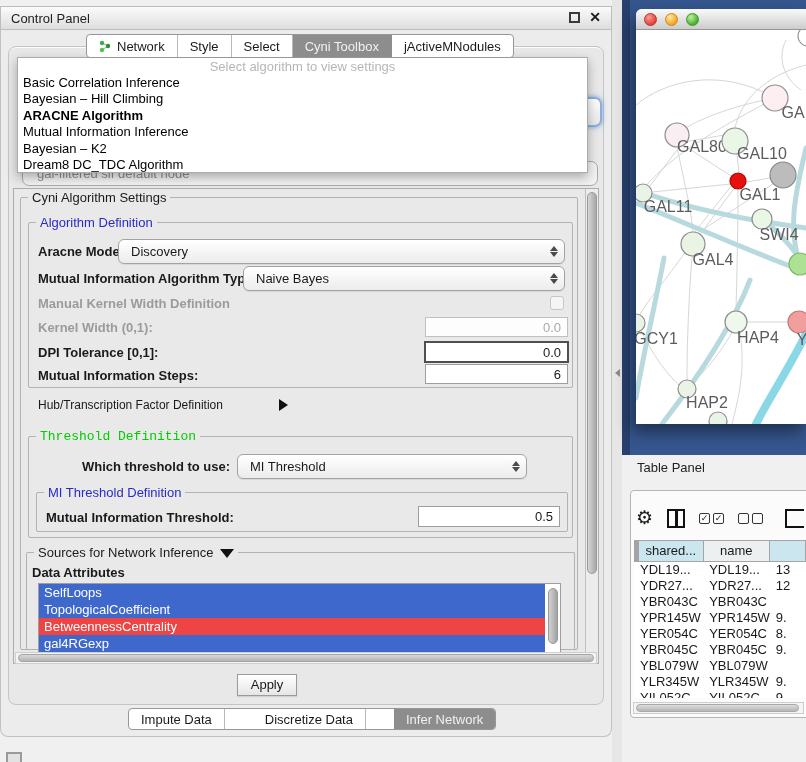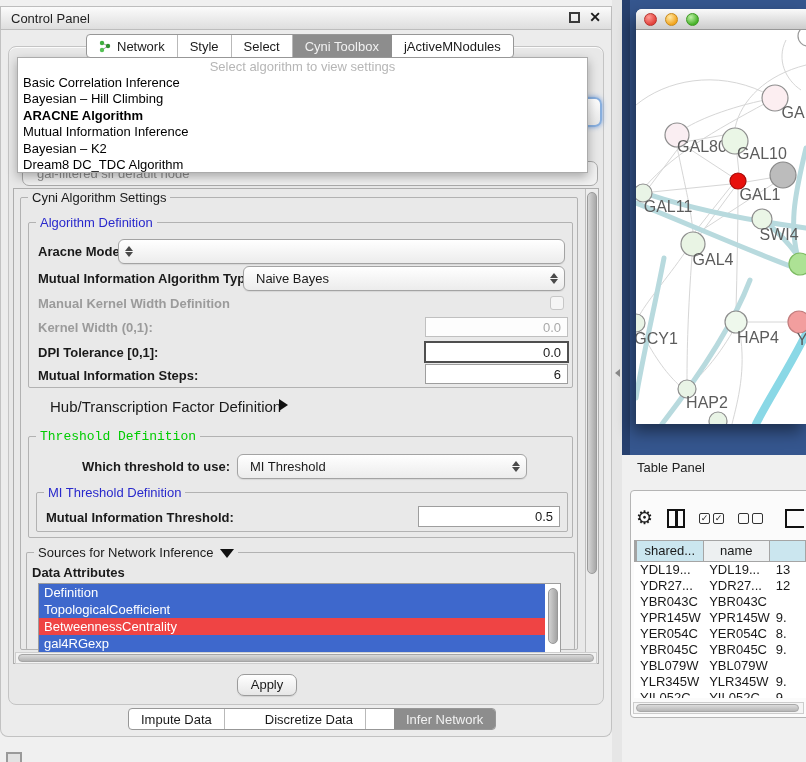--- a/index.html
+++ b/index.html
@@ -89,21 +89,21 @@
   .disclosure-down { width:0; height:0; border-left:7px solid transparent; border-right:7px solid transparent;
     border-top:9px solid #111; display:inline-block; margin-left:6px; vertical-align:-1px; }
   
   .attr-list { position:absolute; left:38px; top:583px; width:523px; height:70px;
     background:#fff; border:1px solid #9d9d9d; overflow:hidden; }
   .attr-item { height:17px; line-height:17px; padding-left:5px; width:506px; color:#fff; }
   .attr-vscroll { position:absolute; right:2px; top:4px; width:10px; height:56px;
     border-radius:6px; background:linear-gradient(90deg,#d2d2d2,#a3a3a3); border:1px solid #989898; }
   
   .apply-btn { position:absolute; left:237px; top:674px; width:60px; height:22px;
-    border:1px solid #9b9b9b; border-radius:7px; background:linear-gradient(#ffffff,#e6e6e6);
+    border:1px solid #9b9b9b; border-radius:0; background:linear-gradient(#ffffff,#e6e6e6);
     text-align:center; line-height:20px; box-shadow:0 1px 1px rgba(0,0,0,.1); }
   .bl-icon { position:absolute; left:6px; top:752px; width:16px; height:12px;
     border:2px solid #9a9a9a; background:#e2e2e2; }
   
   .gutter { position:absolute; left:612px; top:0; width:10px; height:762px; background:#e6e6e6; }
   .gutter-arrow { position:absolute; left:615px; top:369px; width:0; height:0;
     border-top:4px solid transparent; border-bottom:4px solid transparent; border-right:5px solid #8a8a8a; }
   
   .desktop { position:absolute; left:622px; top:0; width:184px; height:455px; background:#35568e; }
   .desktop .edge { position:absolute; left:0; top:0; width:8px; height:455px; background:#27406e; }
@@ -127,21 +127,21 @@
   .cols-icon { width:19px; height:19px; border:2.5px solid #111; position:relative; }
   .cols-icon::after { content:""; position:absolute; left:50%; top:0; width:2.5px; height:100%; background:#111; margin-left:-1px; }
   .pair { display:flex; gap:3px; }
   .mini-box { width:11px; height:11px; border:1.5px solid #333; font-size:9px; line-height:9px;
     text-align:center; color:#222; border-radius:2px; }
   .partial-icon { width:20px; height:19px; border:2.5px solid #111; border-right:none; margin-left:8px; }
   .tp-table { position:absolute; left:634px; top:540px; width:172px; }
   .tp-hrow { display:flex; height:22px; }
   .tp-hcell { border:1px solid #a5a5a5; border-left:none; text-align:center; line-height:20px;
     overflow:hidden; white-space:nowrap; }
-  .tp-hcell:first-child { border-left:3px solid #a3a3a3; }
+  .tp-hcell:first-child { border-left:5px solid #a3a3a3; }
   .tp-row { display:flex; height:16px; background:#fff; }
   .tp-cell { overflow:hidden; white-space:nowrap; padding-left:6px; line-height:16px; }
   .tp-hscroll { position:absolute; left:633px; top:702px; width:171px; height:12px;
     background:#f5f5f5; border:1px solid #cdcdcd; }
   .tp-hscroll .thumb { position:absolute; left:2px; top:1px; right:4px; height:8px;
     border-radius:5px; background:linear-gradient(#dcdcdc,#b7b7b7); border:1px solid #a8a8a8; }
   svg text { font-family:"Liberation Sans", sans-serif; }
 </style>
 </head>
 <body>
@@ -202,20 +202,21 @@
 <div class="group" style="left:20px; top:197px; width:558px; height:453px;">
   <span class="group-label">Cyni Algorithm Settings</span>
 </div>
 
 <div class="group" style="left:28px; top:222px; width:545px; height:166px;">
   <span class="group-label" style="color:var(--grp-blue);">Algorithm Definition</span>
 </div>
 
 <span class="lbl" style="left:38px; top:244px;">Aracne Mode:</span>
 <div class="combo" style="left:118px; top:239px; width:447px;">
+  <span class="val">Discovery</span>
   <span class="arrows">
       <i class="up"></i>
       <i class="dn"></i>
     </span>
 </div>
 
 <span class="lbl" style="left:38px; top:271px;">Mutual Information Algorithm Type:</span>
 <div class="combo" style="left:243px; top:266px; width:322px;">
   <span class="val">Naive Bayes</span>
   <span class="arrows">
@@ -229,21 +230,21 @@
 
 <span class="lbl disabled" style="left:38px; top:320px;">Kernel Width (0,1):</span>
 <div class="field disabled" style="left:425px; top:317px; width:143px;">0.0</div>
 
 <span class="lbl" style="left:38px; top:345px;">DPI Tolerance [0,1]:</span>
 <div class="field active" style="left:424px; top:341px; width:145px;">0.0</div>
 
 <span class="lbl" style="left:38px; top:368px;">Mutual Information Steps:</span>
 <div class="field soft" style="left:425px; top:364px; width:143px;">6</div>
 
-<span class="lbl plain" style="left:38px; top:398px; font-size:15px;margin-left:12px;">Hub/Transcription Factor Definition</span>
+<span class="lbl plain" style="left:38px; top:398px; font-size:12px;">Hub/Transcription Factor Definition</span>
 <span class="disclosure" style="position:absolute; left:279px; top:399px;"></span>
 
 <div class="group" style="left:28px; top:436px; width:545px; height:102px;">
   <span class="group-label" style="color:var(--grp-green);font-family:Liberation Mono, monospace;">Threshold Definition</span>
 </div>
 <span class="lbl" style="left:82px; top:459px;">Which threshold to use:</span>
 <div class="combo" style="left:237px; top:454px; width:290px;gap:23px;">
   <span class="val">MI Threshold</span>
   <span class="arrows">
       <i class="up"></i>
@@ -255,21 +256,21 @@
 </div>
 <span class="lbl" style="left:46px; top:510px;">Mutual Information Threshold:</span>
 <div class="field soft" style="left:418px; top:506px; width:142px; height:21px; line-height:20px;">0.5</div>
 
 <div class="group" style="left:26px; top:552px; width:549px; height:98px; border-bottom:none;">
   <span class="group-label"><span>Sources for Network Inference</span><span class="disclosure-down"></span></span>
 </div>
 <span class="lbl" style="left:32px; top:565px;">Data Attributes</span>
 <div class="attr-list">
   <div id="attr-items">
-      <div class="attr-item" style="background: rgb(62, 104, 204);">Definition</div>
+      <div class="attr-item" style="background: rgb(62, 104, 204);">SelfLoops</div>
       <div class="attr-item" style="background: rgb(62, 104, 204);">TopologicalCoefficient</div>
       <div class="attr-item" style="background: #ef4444;">BetweennessCentrality</div>
       <div class="attr-item" style="background: rgb(62, 104, 204);">gal4RGexp</div>
     </div>
   <div class="attr-vscroll"></div>
 </div>
 
 <div class="vscroll">
     <div class="thumb"></div>
   </div>

